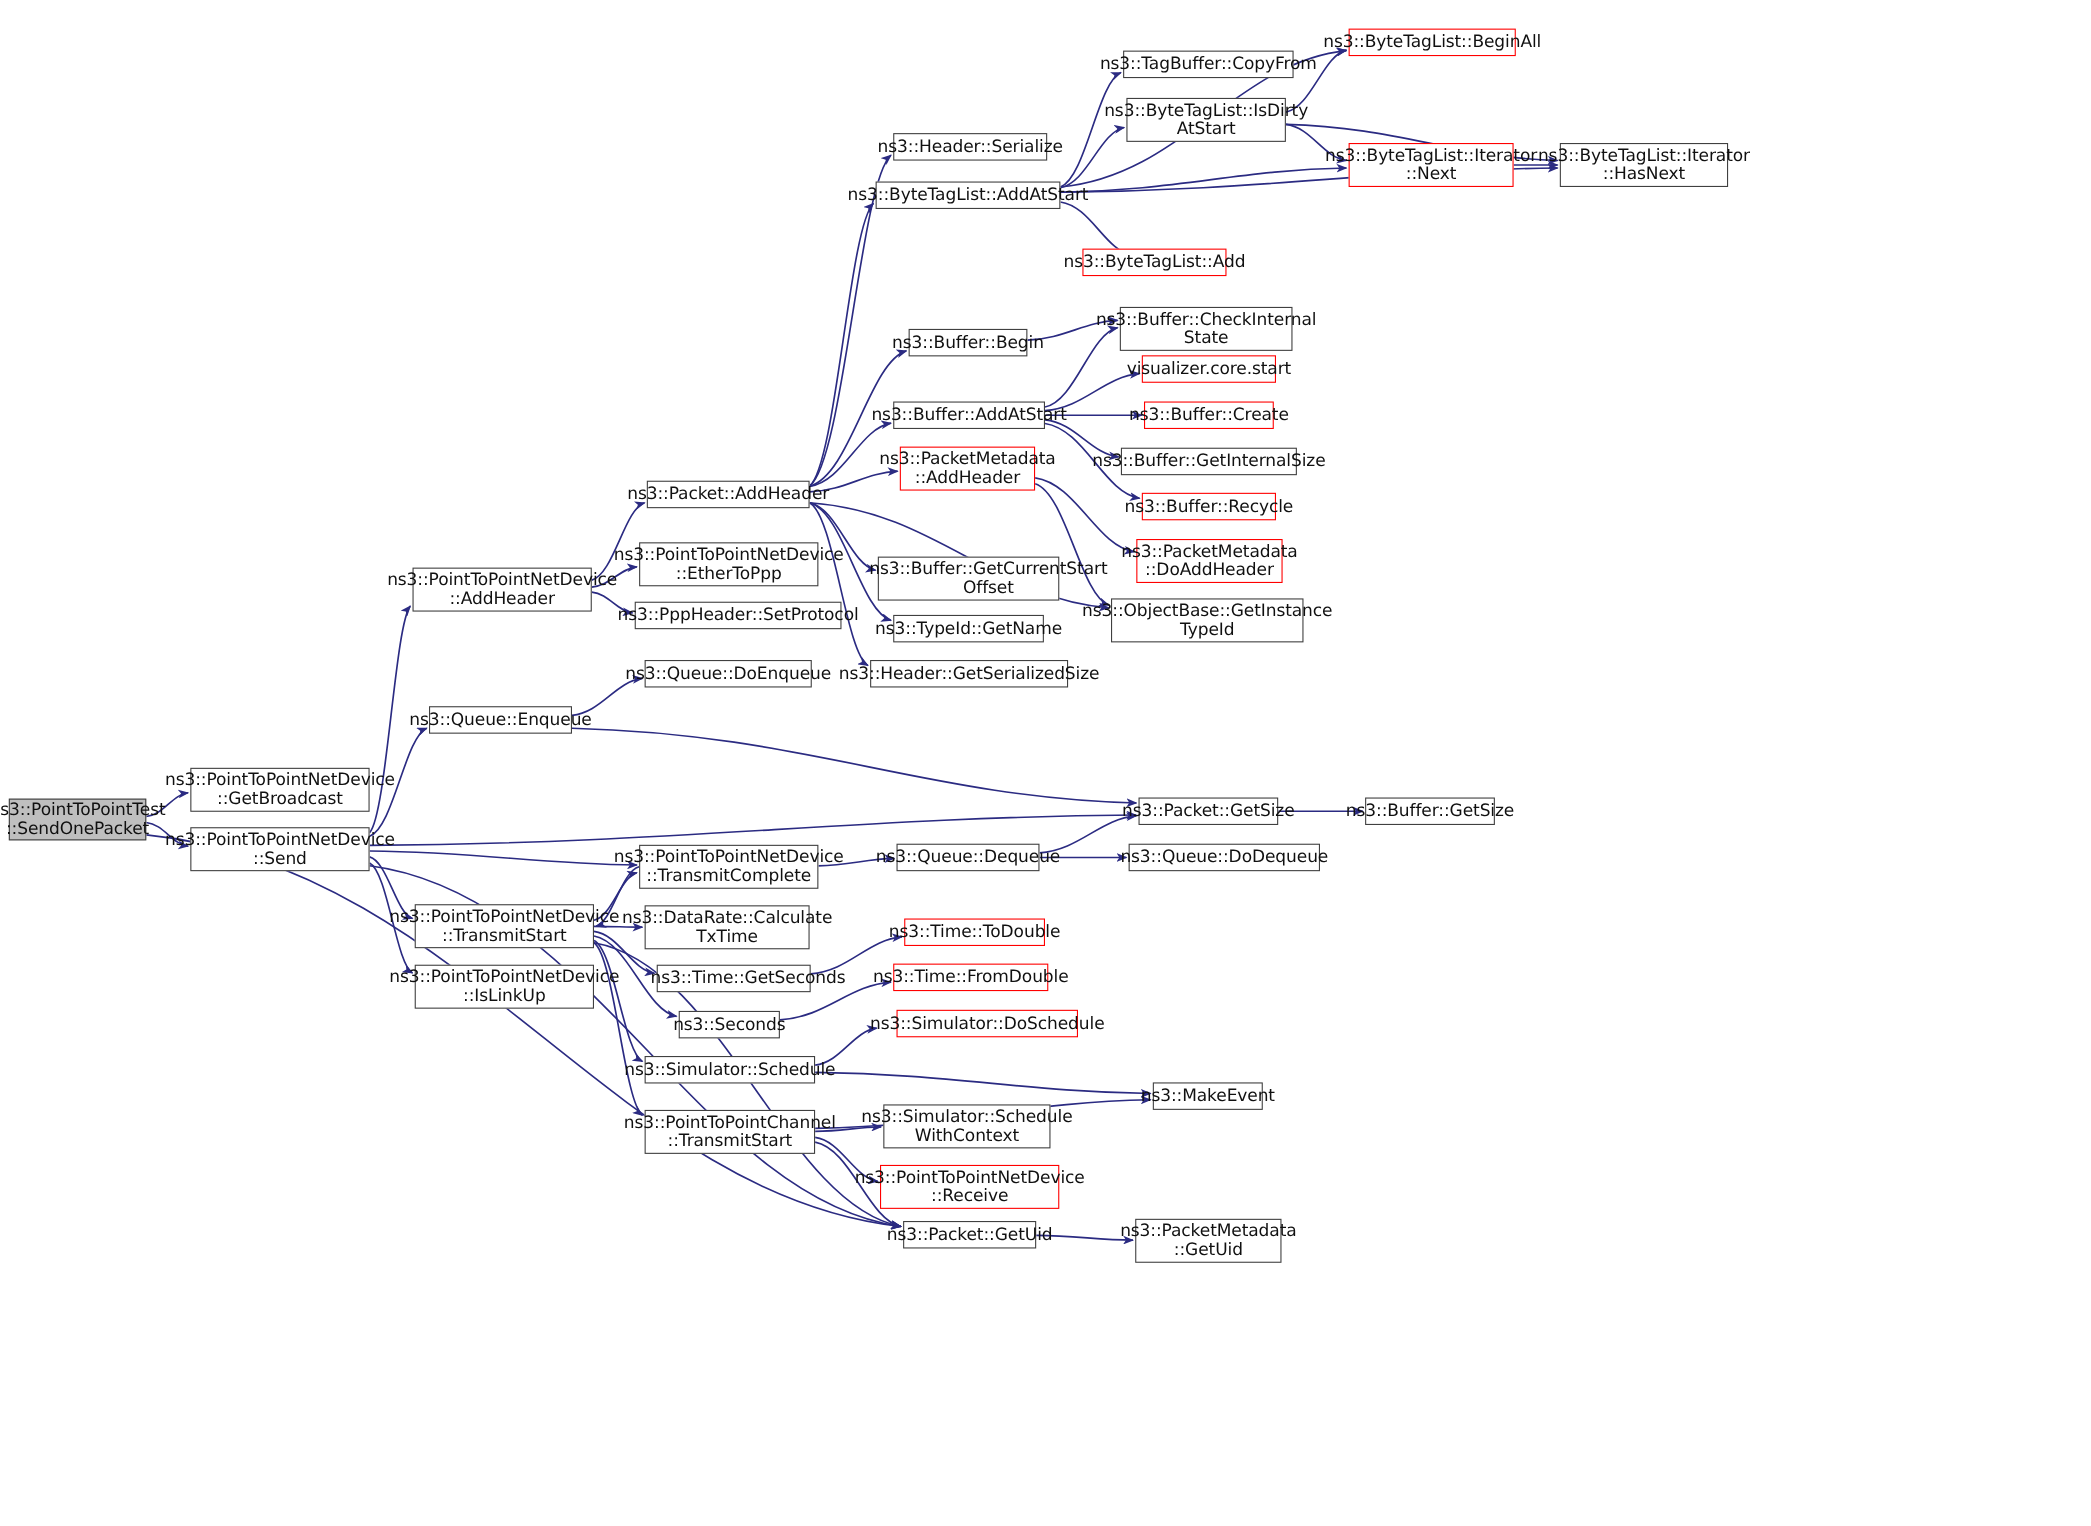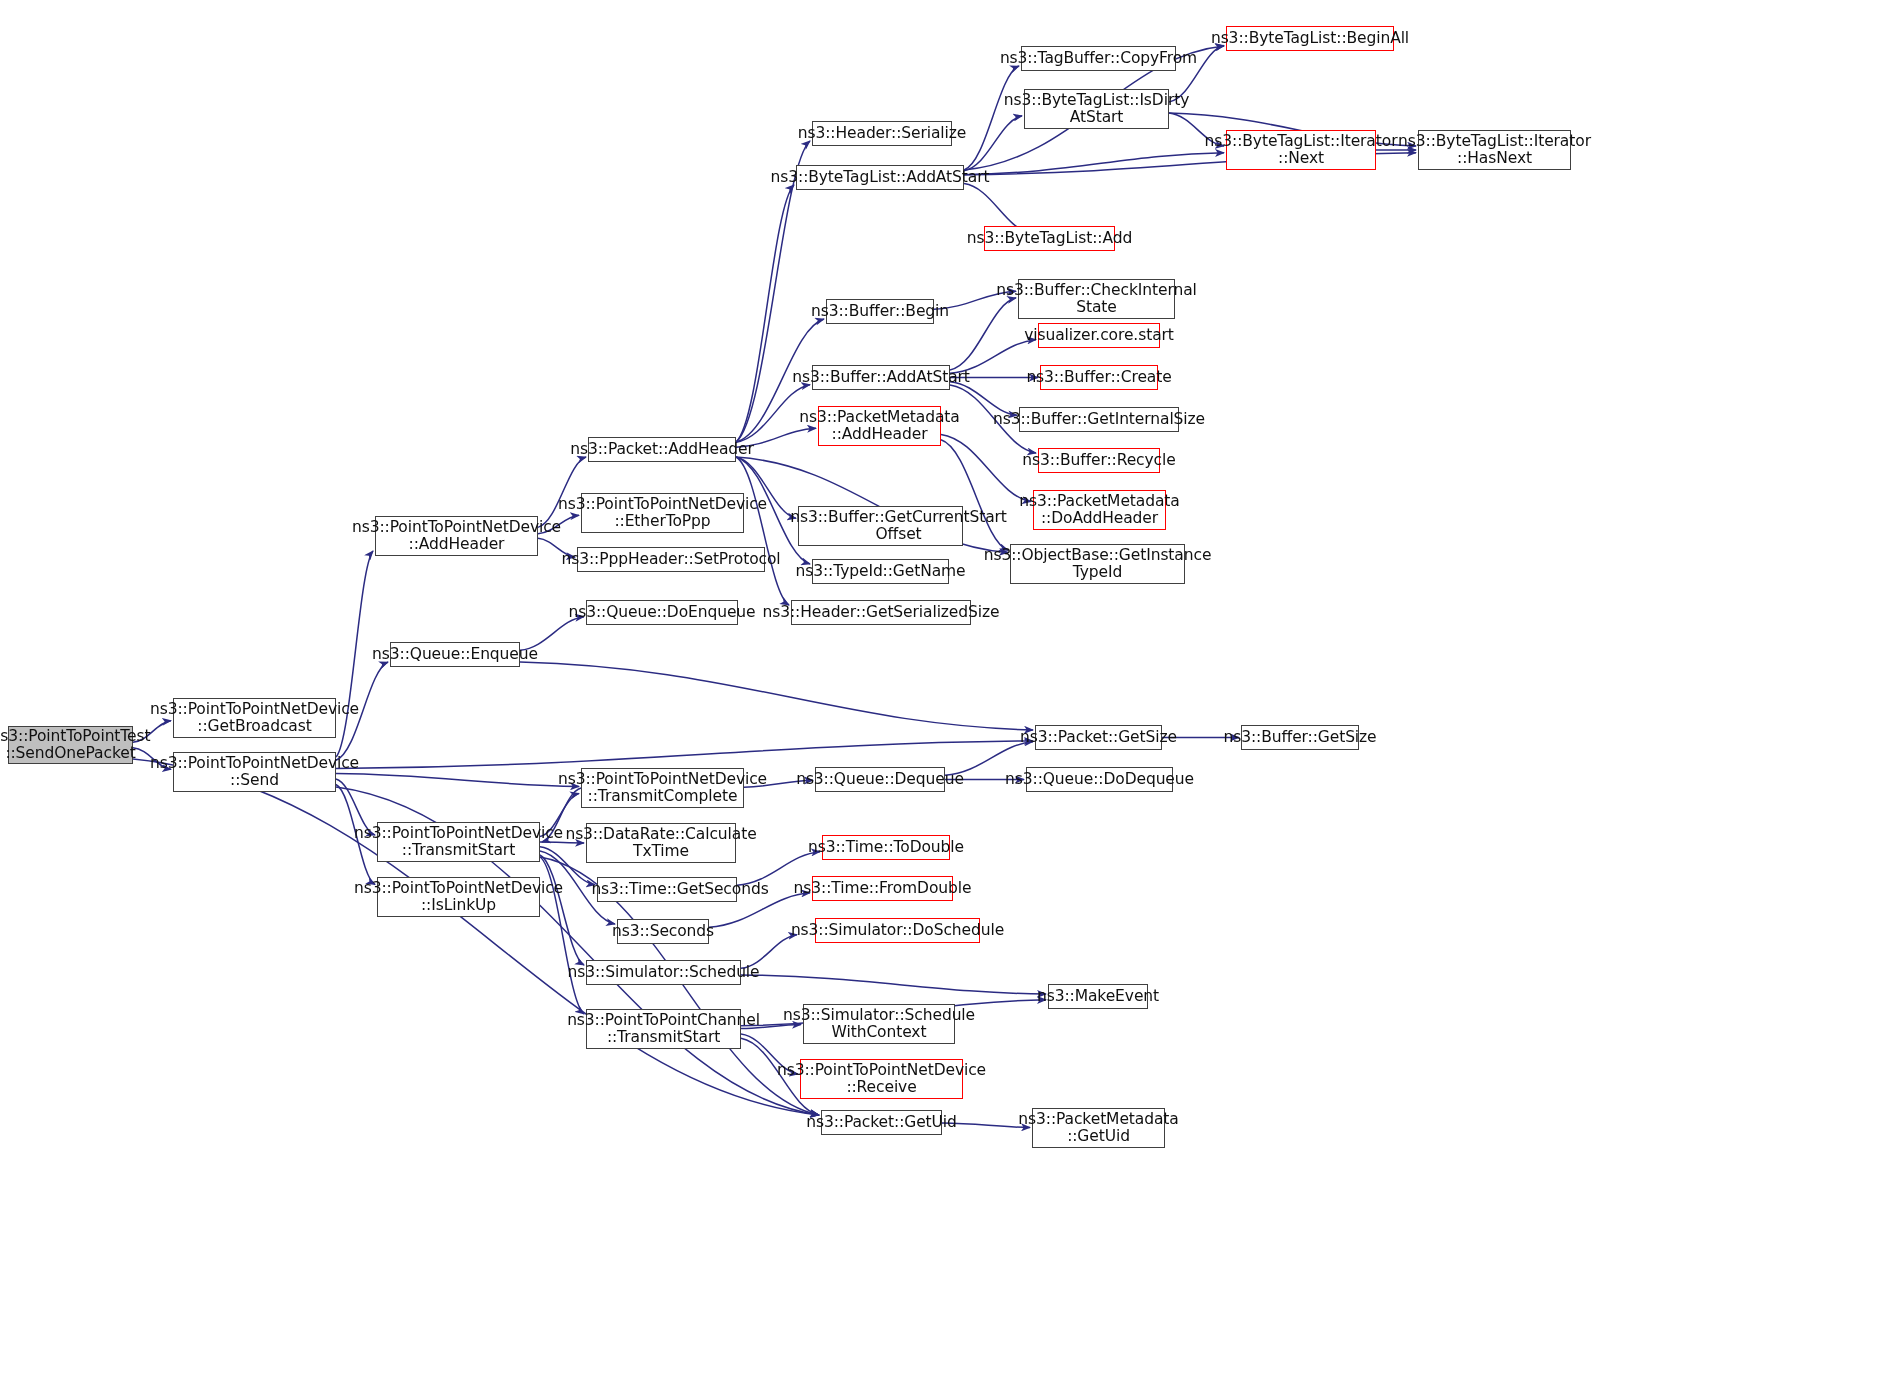--- a/index.html
+++ b/index.html
@@ -178,23 +178,23 @@
 State</div>
     <div class="node red" style="left: 1038px; top: 323px; width: 122px; height: 25px;">visualizer.core.start</div>
     <div class="node red" style="left: 1040px; top: 365px; width: 118px; height: 25px;">ns3::Buffer::Create</div>
     <div class="node" style="left: 1019px; top: 407px; width: 160px; height: 25px;">ns3::Buffer::GetInternalSize</div>
     <div class="node red" style="left: 1038px; top: 448px; width: 122px; height: 25px;">ns3::Buffer::Recycle</div>
     <div class="node red" style="left: 1033px; top: 490px; width: 133px; height: 40px;">ns3::PacketMetadata
 ::DoAddHeader</div>
     <div class="node" style="left: 1010px; top: 544px; width: 175px; height: 40px;">ns3::ObjectBase::GetInstance
 TypeId</div>
     <div class="node" style="left: 1035px; top: 725px; width: 127px; height: 25px;">ns3::Packet::GetSize</div>
-    <div class="node" style="left: 1026px; top: 767px; width: 147px; height: 25px;">ns3::Queue::DoDequeue</div>
+    <div class="node" style="left: 1026px; top: 767px; width: 174px; height: 25px;">ns3::Queue::DoDequeue</div>
     <div class="node" style="left: 1048px; top: 984px; width: 100px; height: 25px;">ns3::MakeEvent</div>
     <div class="node" style="left: 1032px; top: 1108px; width: 133px; height: 40px;">ns3::PacketMetadata
 ::GetUid</div>
-    <div class="node red" style="left: 1226px; top: 26px; width: 168px; height: 25px;">ns3::ByteTagList::BeginAll</div>
+    <div class="node red" style="left: 1226px; top: 26px; width: 152px; height: 25px;">ns3::ByteTagList::BeginAll</div>
     <div class="node red" style="left: 1226px; top: 130px; width: 150px; height: 40px;">ns3::ByteTagList::Iterator
 ::Next</div>
     <div class="node" style="left: 1418px; top: 130px; width: 153px; height: 40px;">ns3::ByteTagList::Iterator
 ::HasNext</div>
     <div class="node" style="left: 1241px; top: 725px; width: 118px; height: 25px;">ns3::Buffer::GetSize</div>
   </div>
 
 </body></html>

